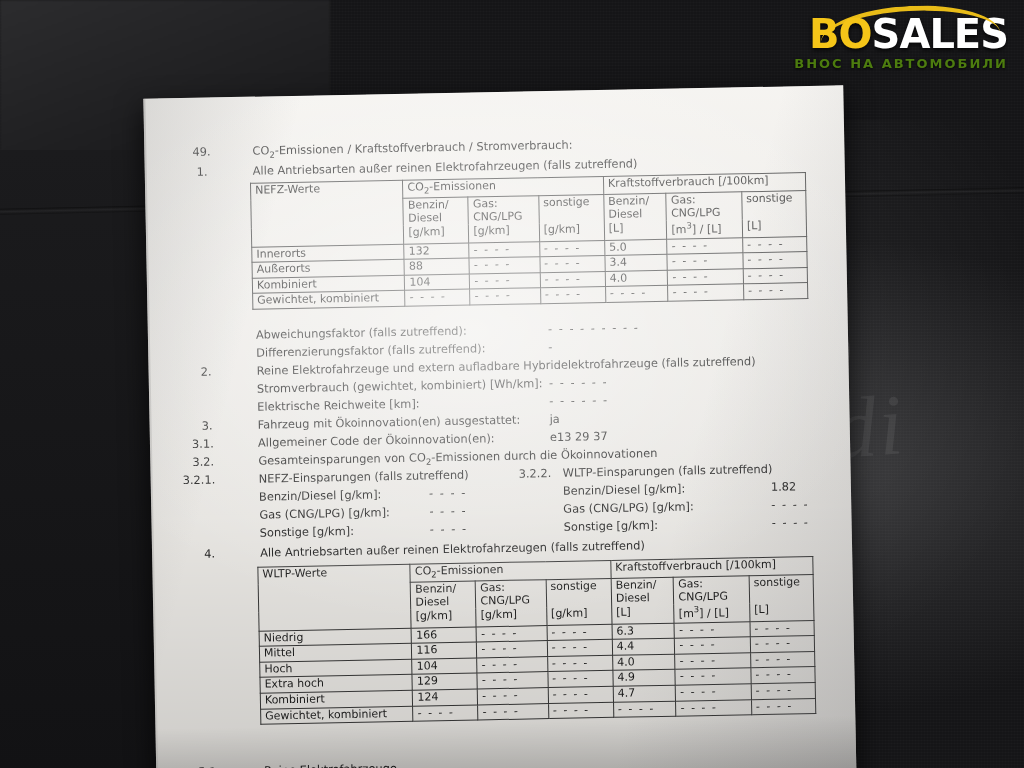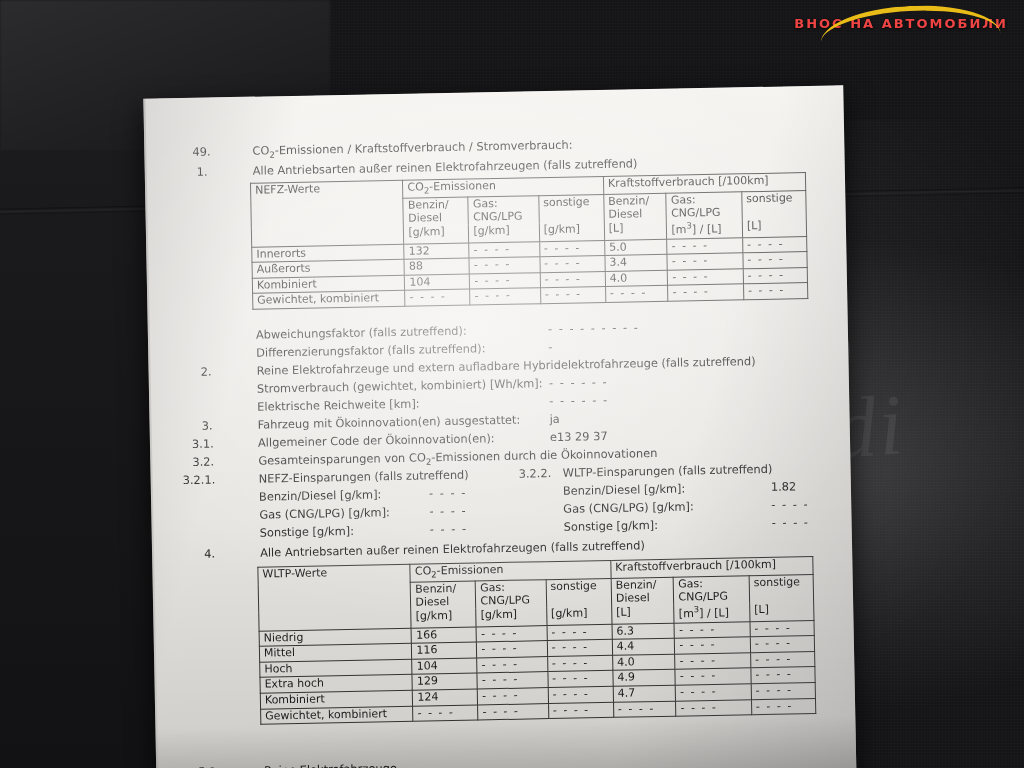--- a/index.html
+++ b/index.html
@@ -110,21 +110,21 @@
     color: #ffffff;
     text-shadow: 0 2px 4px rgba(0,0,0,0.8);
   }
   .logo-main .yellow { color: #f5c518; }
   .logo-sub {
     margin-top: 2px;
     font-family: "DejaVu Sans", sans-serif;
     font-size: 13px;
     font-weight: bold;
     letter-spacing: 2px;
-    color: #ef4444;
+    color: #4d7c0f;
     text-shadow: 0 1px 3px rgba(0,0,0,0.9);
   }
   .logo-swoosh {
     position: absolute;
     right: 8px;
     top: -8px;
     width: 180px;
     height: 34px;
     border-top: 5px solid #f5c518;
     border-radius: 60% 60% 0 0 / 100% 100% 0 0;
@@ -236,20 +236,23 @@
   <div class="bg-ghost-rings">
     <div class="ring" style="left:0"></div>
     <div class="ring" style="left:40px"></div>
     <div class="ring" style="left:80px"></div>
     <div class="ring" style="left:120px"></div>
   </div>
   <div class="bg-ghost-audi">Audi</div>
 
   <div class="logo">
     <div class="logo-swoosh"></div>
+    <div class="logo-main">
+      <span class="yellow">BO</span><span>SALES</span>
+    </div>
     <div class="logo-sub">ВНОС НА АВТОМОБИЛИ</div>
   </div>
 
   <div class="paper">
     <div class="paper-fold"></div>
 
     <div class="sheet-inner">
 
       <div class="idx" style="left:48px; top:48px;">49.</div>
       <div class="line" style="left:108px; top:48px;">CO<span class="sub">2</span>-Emissionen / Kraftstoffverbrauch / Stromverbrauch:</div>

